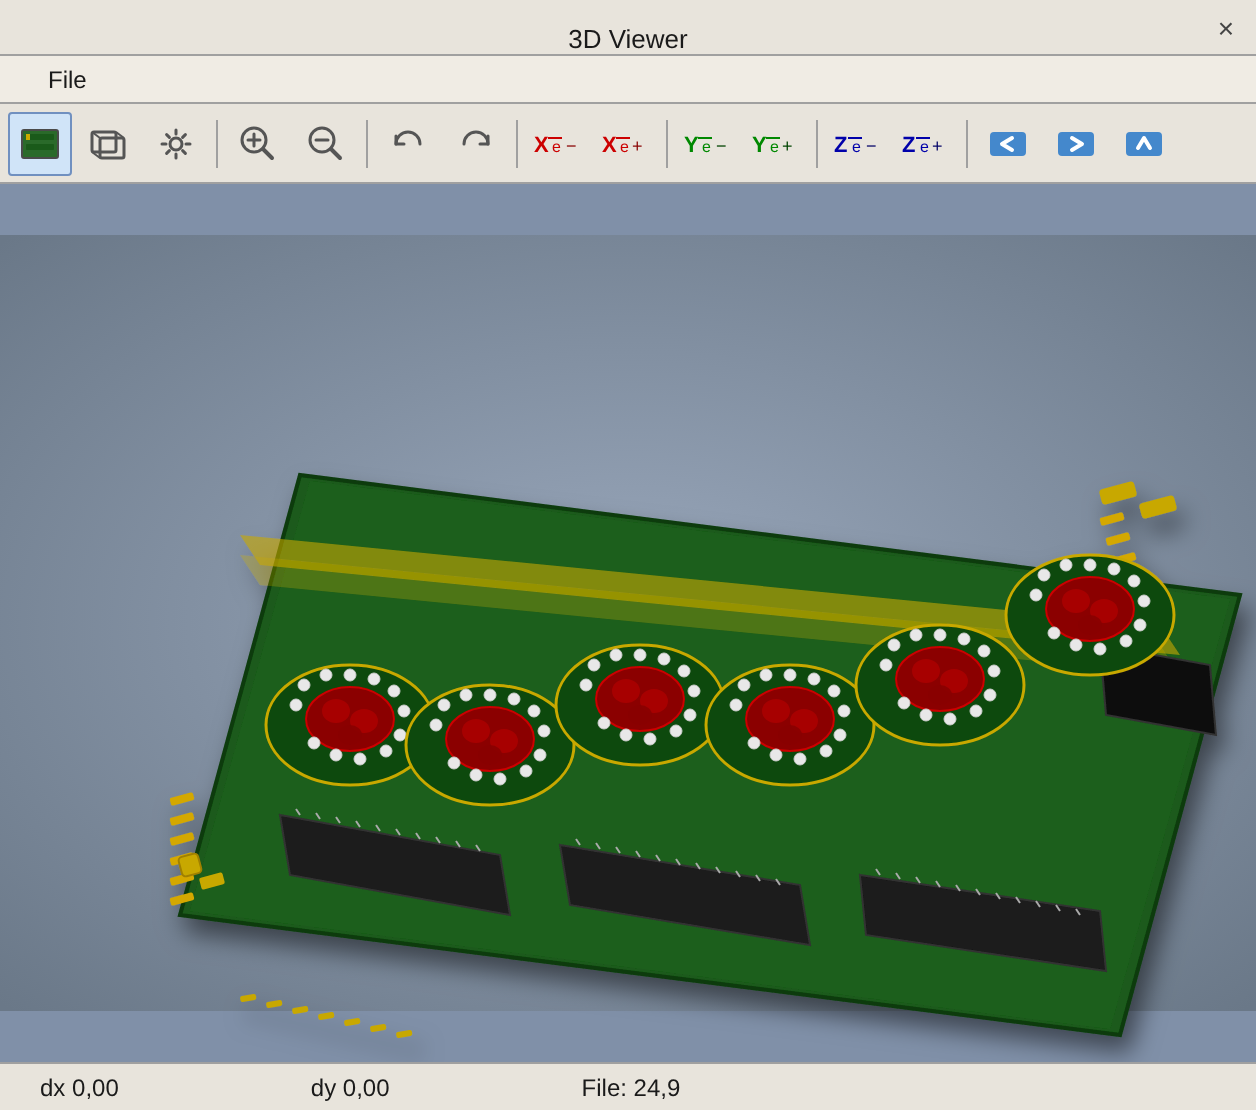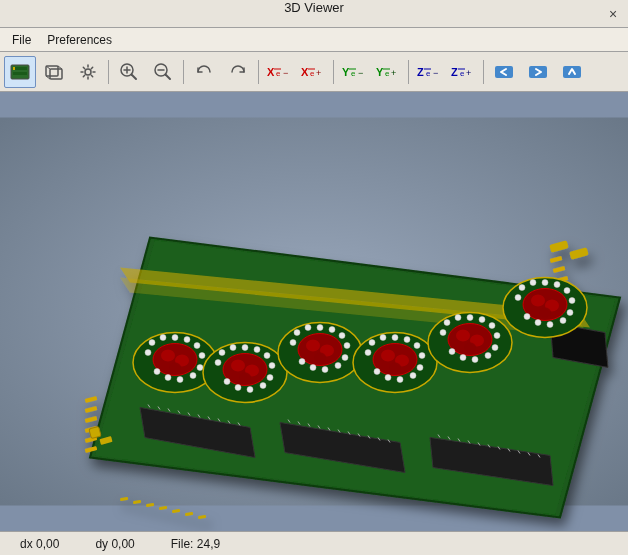--- a/index.html
+++ b/index.html
@@ -11,21 +11,21 @@
       font-size: 12px;
       overflow: hidden;
     }
 
     
     .title-bar {
       background: #e8e4dc;
       border-bottom: 1px solid #a0a0a0;
       height: 28px;
       display: flex;
-      align-items: flex-start;
+      align-items: flex-end;
       justify-content: center;
       position: relative;
     }
     .title-bar-title {
       font-size: 13px;
       color: #1a1a1a;
       font-weight: normal;
     }
     .title-bar-close {
       position: absolute;
@@ -42,21 +42,21 @@
       color: #444;
     }
 
     
     .menu-bar {
       background: #f0ece4;
       border-bottom: 1px solid #a0a0a0;
       height: 24px;
       display: flex;
       align-items: center;
-      padding: 0 4px;
+      padding: 0 16px;
     }
     .menu-item {
       padding: 2px 8px;
       cursor: pointer;
       color: #1a1a1a;
       font-size: 12px;
     }
 
     
     .toolbar {
@@ -97,40 +97,39 @@
     }
 
     
     .status-bar {
       height: 24px;
       background: #e8e4dc;
       border-top: 1px solid #a0a0a0;
       display: flex;
       align-items: center;
       padding: 0 20px;
-      gap: 36px;
+      gap: 96px;
       font-size: 12px;
       color: #1a1a1a;
     }
     .status-item {
       display: flex;
       align-items: center;
     }
   </style>
 </head>
 <body>
 
 <div class="title-bar">
   <span class="title-bar-title">3D Viewer</span>
   <span class="title-bar-close">×</span>
 </div>
 
 <div class="menu-bar">
   <span class="menu-item">File</span>
-  <span class="menu-item">Preferences</span>
 </div>
 
 <div class="toolbar">
 
   <div class="tb-btn active" title="Board View">
     <svg width="22" height="22" viewBox="0 0 22 22">
       <rect x="2" y="4" width="18" height="14" rx="1" fill="#2a6a2a" stroke="#4a4a4a" stroke-width="1"></rect>
       <rect x="4" y="6" width="14" height="3" rx="0.5" fill="#1a5a1a"></rect>
       <rect x="4" y="11" width="14" height="3" rx="0.5" fill="#1a5a1a"></rect>
       <rect x="4" y="6" width="2" height="3" fill="#ccaa00"></rect>

